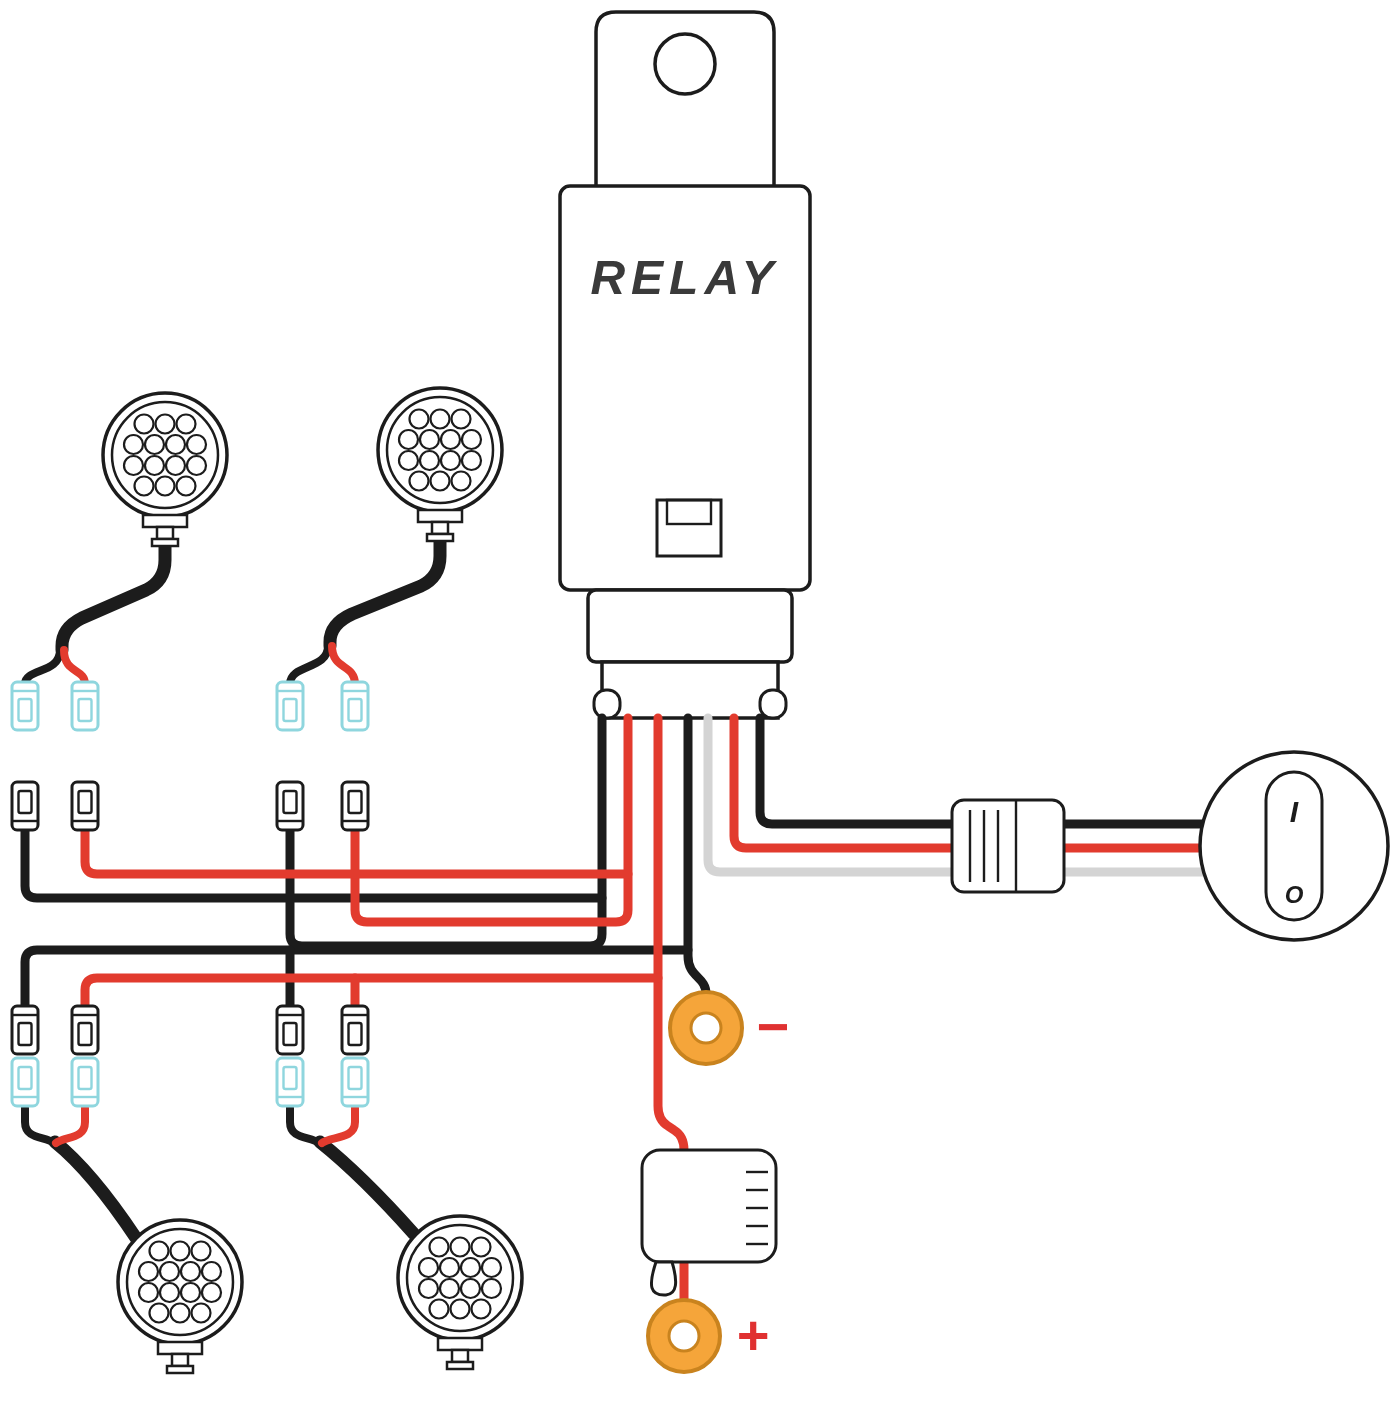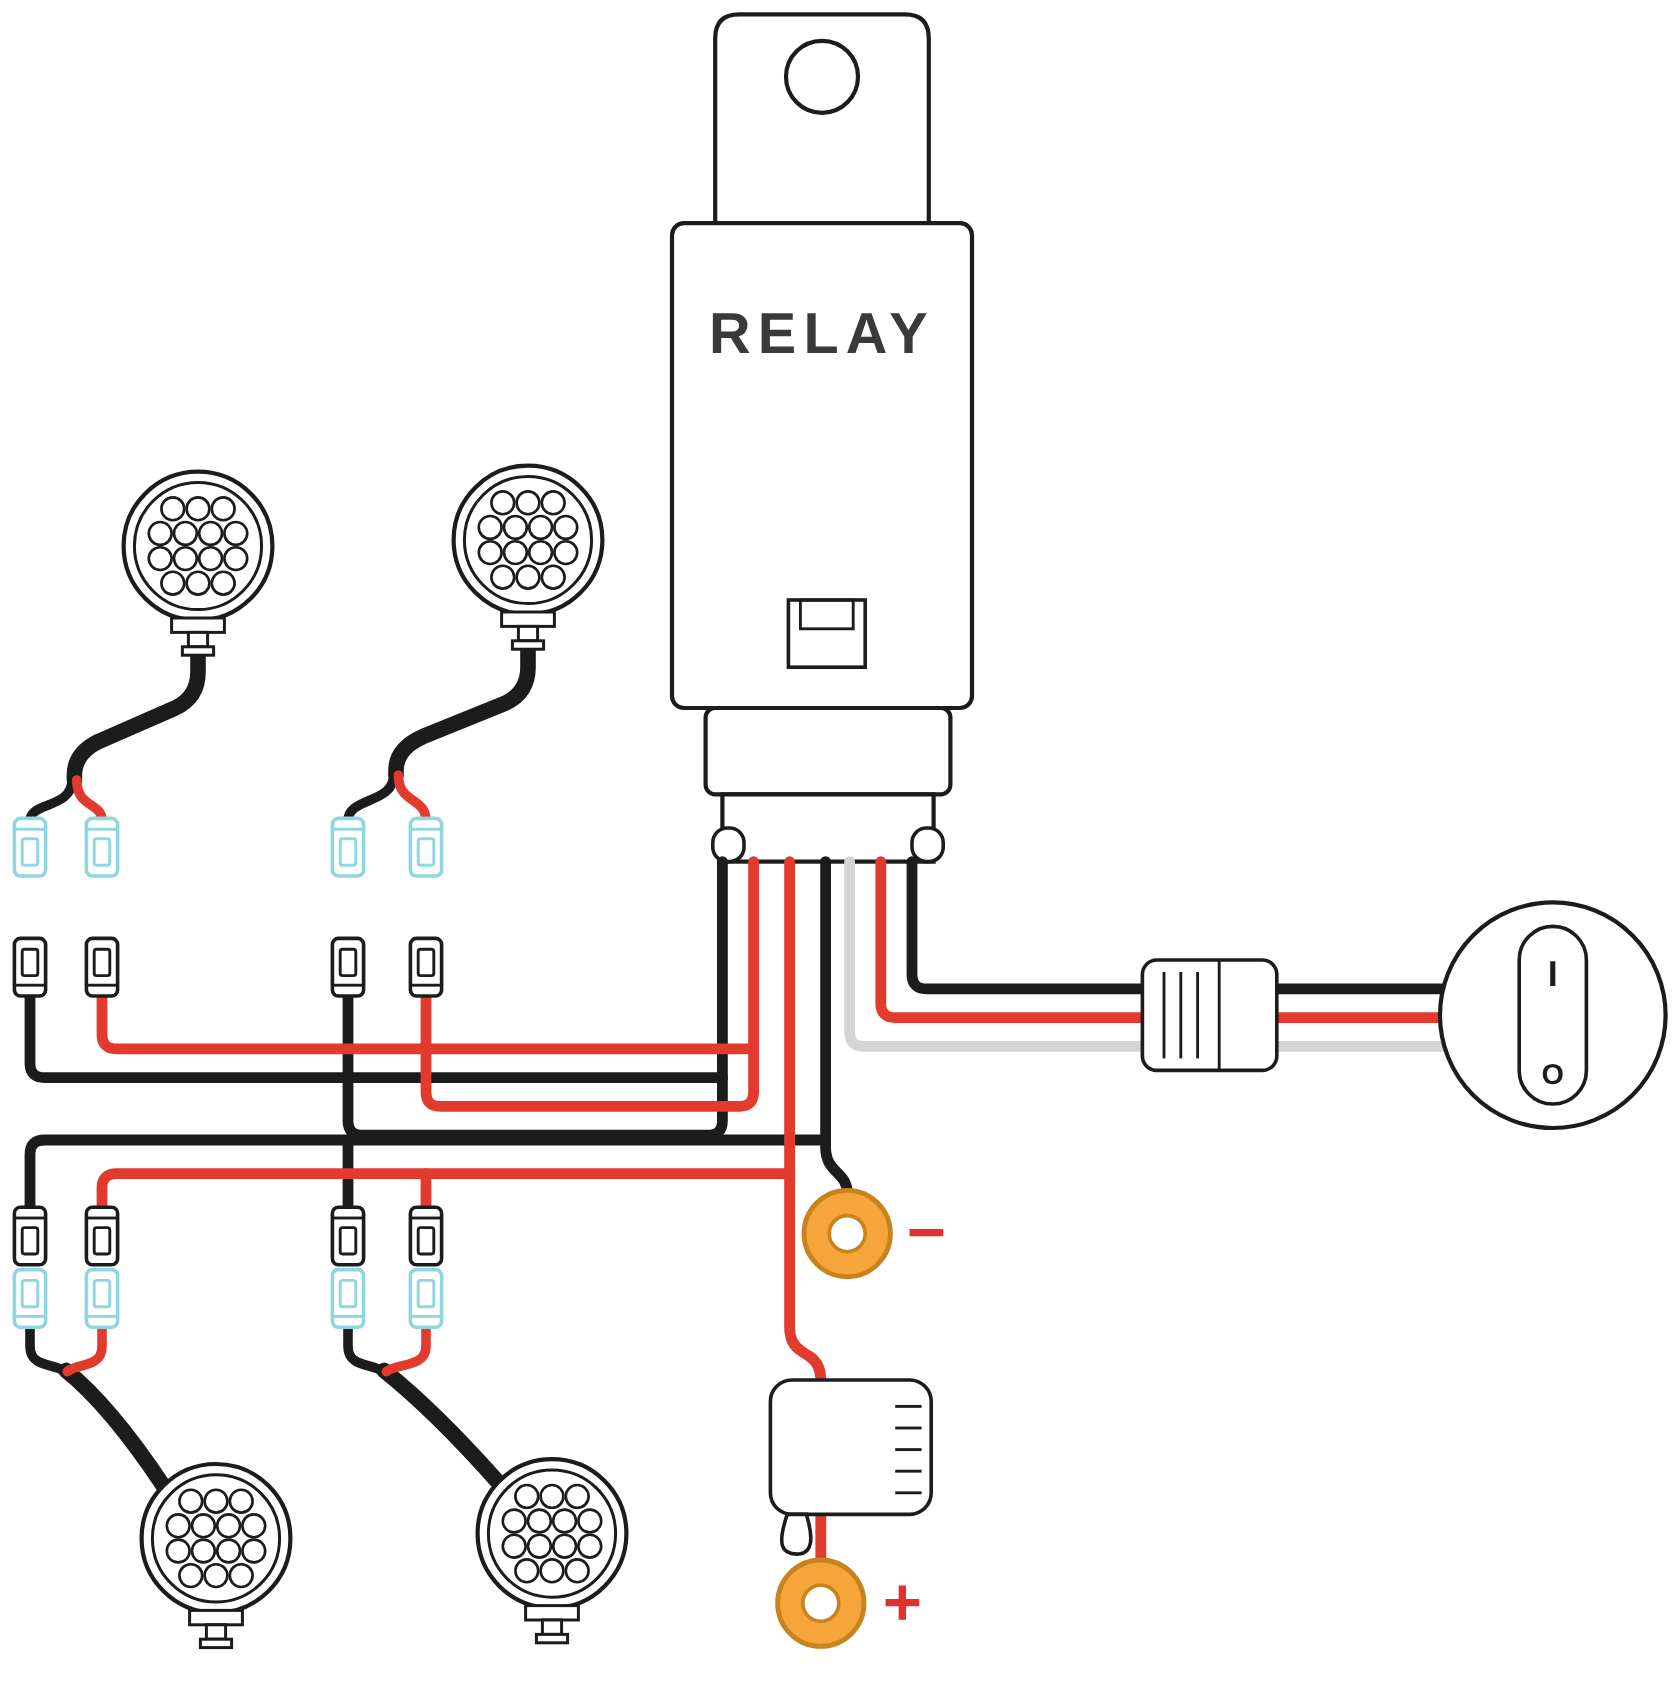--- a/index.html
+++ b/index.html
@@ -5,21 +5,21 @@
   :root{
     --wire-red:#e23b2e;
     --wire-black:#1c1c1c;
     --wire-white:#d4d4d4;
     --connector-cyan:#8fd6de;
     --ring-orange:#f5a53a;
     --ring-orange-dark:#c9831e;
     --label-red:#e03131;
   }
   html,body{margin:0;padding:0;background:#fff;}
-  .stage{width:1398px;height:1404px;margin:0 auto;background:#fff;}
+  .stage{width:1398px;height:1404px;margin:0 auto;background:#fff;font-style:italic;}
   svg{display:block;}
   text{font-family:"Liberation Sans",sans-serif;}
   .part{fill:#fff;stroke:var(--wire-black);stroke-width:3;}
   .part2{fill:#fff;stroke:var(--wire-black);stroke-width:3.5;}
   .detail{fill:none;stroke:var(--wire-black);stroke-width:2.4;}
   .wire{fill:none;stroke-linecap:round;stroke-linejoin:round;stroke-width:9;}
   .wire-black{stroke:var(--wire-black);}
   .wire-red{stroke:var(--wire-red);}
   .wire-white{stroke:var(--wire-white);}
   .cable{stroke-width:13;}

